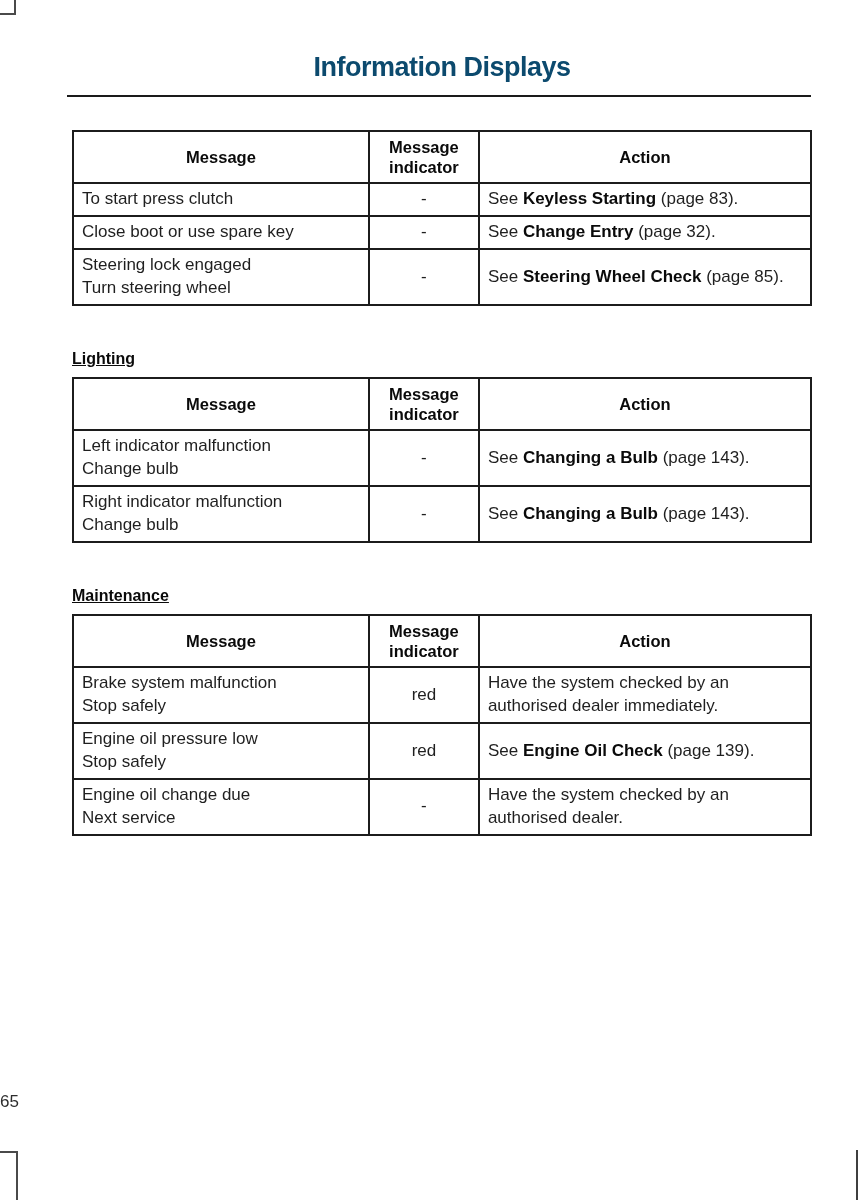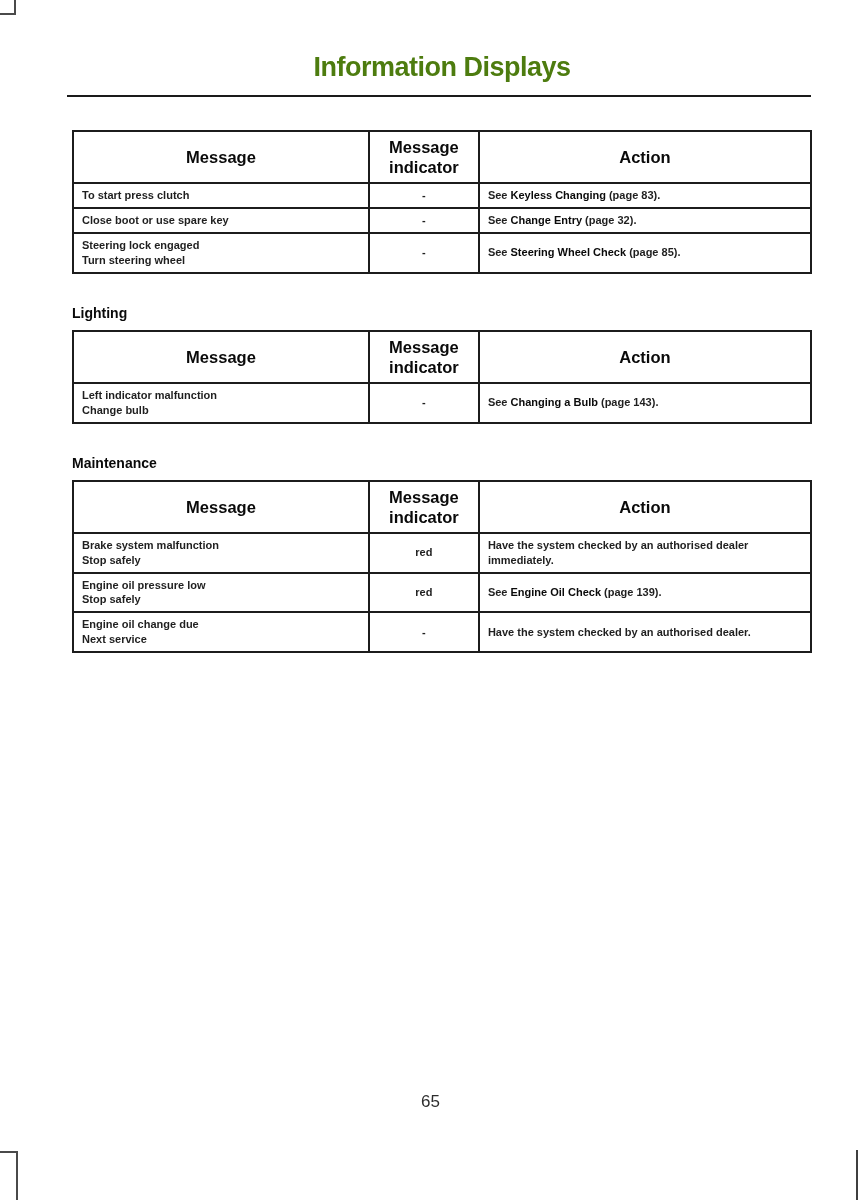--- a/index.html
+++ b/index.html
@@ -17,21 +17,21 @@
   }
   .content {
     position: relative;
     margin: 0 49px 0 72px; 
   }
   .doc-title {
     margin-top: 52px;
     text-align: center;
     font-size: 27px;
     font-weight: bold;
-    color: #4d7c0f;
+    color: #0c4a6e;
     letter-spacing: -0.5px;
   }
   .title-rule {
     border: none;
     border-top: 2px solid #1a1a1a;
     margin: 12px 1px 0 -5px;
   }
   .msg-table {
     width: 100%;
     border-collapse: collapse;
@@ -47,40 +47,39 @@
   }
   .msg-table th {
     font-size: 16.5px;
     font-weight: bold;
     text-align: center;
     padding: 5px 6px;
     line-height: 1.22;
     color: #0a0a0a;
   }
   .msg-table td {
-    font-size: 11px;
+    font-size: 17px;
     line-height: 1.35;
     padding: 4px 8px;
     color: #1f1f1f;
-    font-weight: bold;
   }
   td.cell-indicator { text-align: center; }
   td.cell-action strong, .section-heading, .msg-table th { color: #0a0a0a; }
   .section-heading {
-    margin-top: 31px;
+    margin-top: 44px;
     margin-bottom: 9px;
-    font-size: 14px;
+    font-size: 16px;
     font-weight: bold;
+    text-decoration: underline;
   }
   .page-number {
     position: absolute;
     top: 1092px;
     left: 0;
     width: 100%;
-    text-align: center;
     font-size: 17px;
     color: #2e2e2e;
   }
   
   .artifact-top-left {
     position: absolute;
     top: 0; left: 0;
     width: 16px; height: 15px;
     border-right: 2px solid #4a4a4a;
     border-bottom: 2px solid #4a4a4a;
@@ -124,21 +123,21 @@
           <tr>
             <th>Message</th>
             <th>Message indicator</th>
             <th>Action</th>
           </tr>
         </thead>
         <tbody>
             <tr>
               <td class="cell-message">To start press clutch</td>
               <td class="cell-indicator">-</td>
-              <td class="cell-action">See <strong>Keyless Changing</strong> (page 83).</td>
+              <td class="cell-action">See <strong>Keyless Starting</strong> (page 83).</td>
             </tr>
             <tr>
               <td class="cell-message">Close boot or use spare key</td>
               <td class="cell-indicator">-</td>
               <td class="cell-action">See <strong>Change Entry</strong> (page 32).</td>
             </tr>
             <tr>
               <td class="cell-message">Steering lock engaged<br>Turn steering wheel</td>
               <td class="cell-indicator">-</td>
               <td class="cell-action">See <strong>Steering Wheel Check</strong> (page 85).</td>
@@ -161,20 +160,25 @@
             <th>Message indicator</th>
             <th>Action</th>
           </tr>
         </thead>
         <tbody>
             <tr>
               <td class="cell-message">Left indicator malfunction<br>Change bulb</td>
               <td class="cell-indicator">-</td>
               <td class="cell-action">See <strong>Changing a Bulb</strong> (page 143).</td>
             </tr>
+            <tr>
+              <td class="cell-message">Right indicator malfunction<br>Change bulb</td>
+              <td class="cell-indicator">-</td>
+              <td class="cell-action">See <strong>Changing a Bulb</strong> (page 143).</td>
+            </tr>
           </tbody>
       </table>
     </section>
 
     <section>
       <h2 class="section-heading">Maintenance</h2>
       <table class="msg-table">
         <colgroup>
           <col class="col-message">
             <col class="col-indicator">

